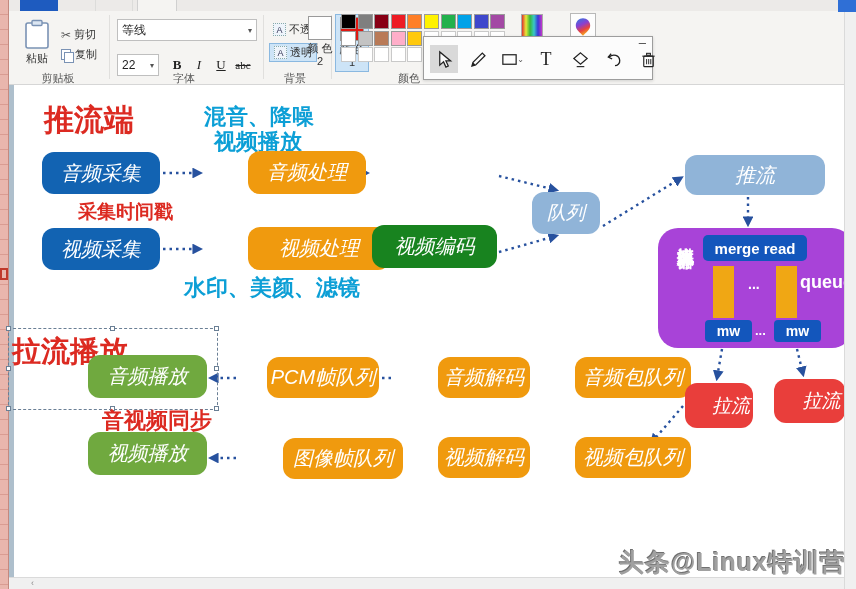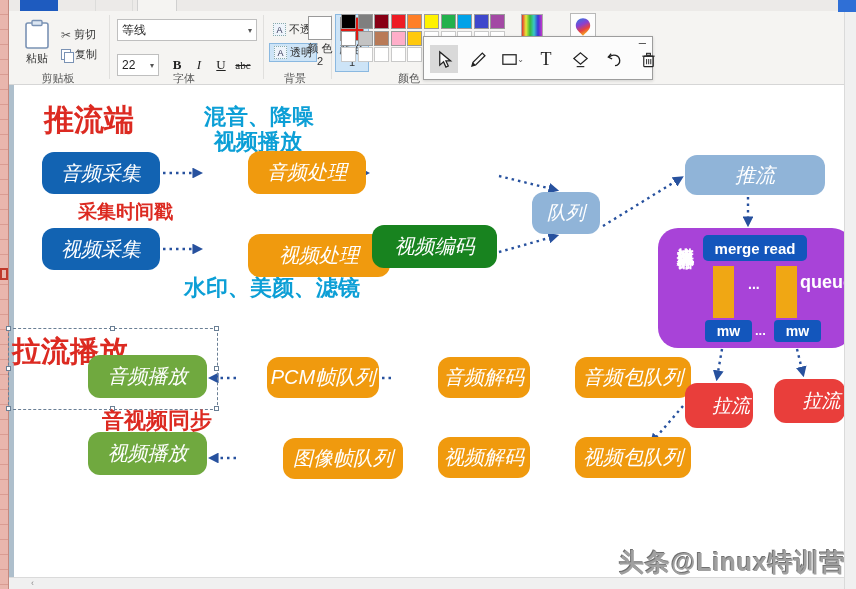--- a/index.html
+++ b/index.html
@@ -275,21 +275,21 @@
   <div class="dlbl red" style="left: 44px; top: 100px; font-size: 30px;">推流端</div>
       <div class="dlbl teal" style="left: 204px; top: 102px; font-size: 22px;">混音、降噪</div>
       <div class="dlbl teal" style="left: 214px; top: 127px; font-size: 22px;">视频播放</div>
       <div class="dlbl red" style="left: 68px; top: 199px; font-size: 19px; margin-left: 10px;">采集时间戳</div>
       <div class="dlbl teal" style="left: 184px; top: 273px; font-size: 22px;">水印、美颜、滤镜</div>
       <div class="dlbl red" style="left: 12px; top: 332px; font-size: 29px;">拉流播放</div>
       <div class="dlbl red" style="left: 102px; top: 406px; font-size: 22px;">音视频同步</div>
       <div class="node blue" style="left: 42px; top: 152px; width: 118px; height: 42px;">音频采集</div>
       <div class="node orange" style="left: 205px; top: 151px; width: 118px; height: 43px;">音频处理</div>
       <div class="node blue" style="left: 42px; top: 228px; width: 118px; height: 42px;">视频采集</div>
-      <div class="node orange" style="left: 205px; top: 234px; width: 142px; height: 43px;">视频处理</div>
+      <div class="node orange" style="left: 205px; top: 227px; width: 142px; height: 43px;">视频处理</div>
       <div class="node green" style="left: 372px; top: 225px; width: 125px; height: 43px;">视频编码</div>
       <div class="node lightblue" style="left: 532px; top: 192px; width: 68px; height: 42px; font-size: 19px;">队列</div>
       <div class="node lightblue" style="left: 685px; top: 155px; width: 140px; height: 40px;">推流</div>
       <div class="node applegreen" style="left: 88px; top: 355px; width: 119px; height: 43px;">音频播放</div>
       <div class="node orange" style="left: 224px; top: 357px; width: 112px; height: 41px;">PCM帧队列</div>
       <div class="node orange" style="left: 395px; top: 357px; width: 92px; height: 41px;">音频解码</div>
       <div class="node orange" style="left: 532px; top: 357px; width: 116px; height: 41px;">音频包队列</div>
       <div class="node applegreen" style="left: 88px; top: 432px; width: 119px; height: 43px;">视频播放</div>
       <div class="node orange" style="left: 240px; top: 438px; width: 120px; height: 41px;">图像帧队列</div>
       <div class="node orange" style="left: 395px; top: 437px; width: 92px; height: 41px;">视频解码</div>

